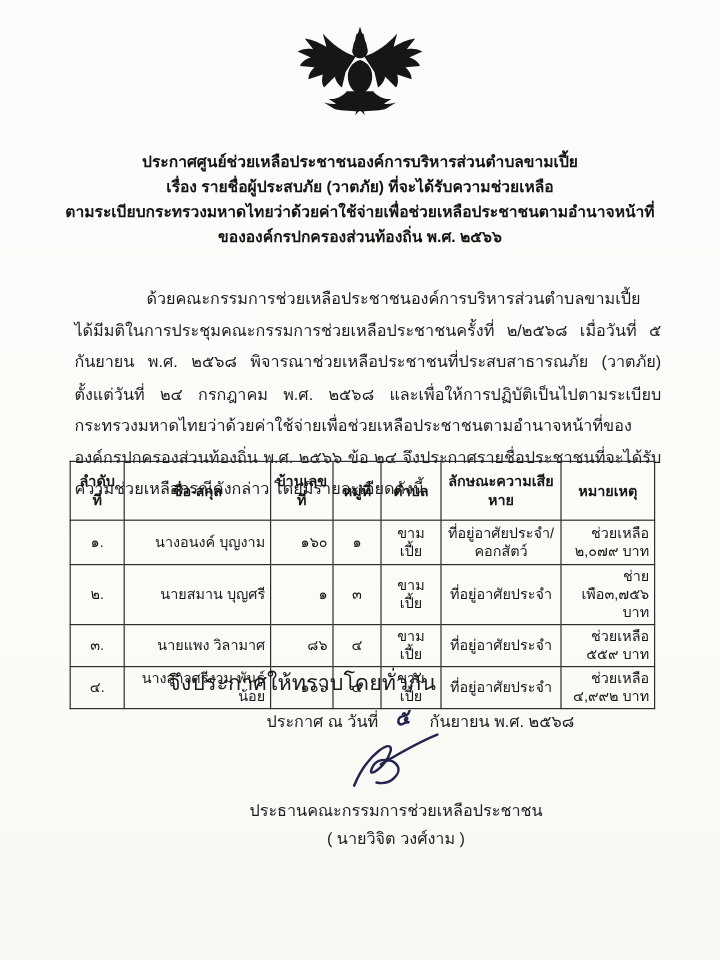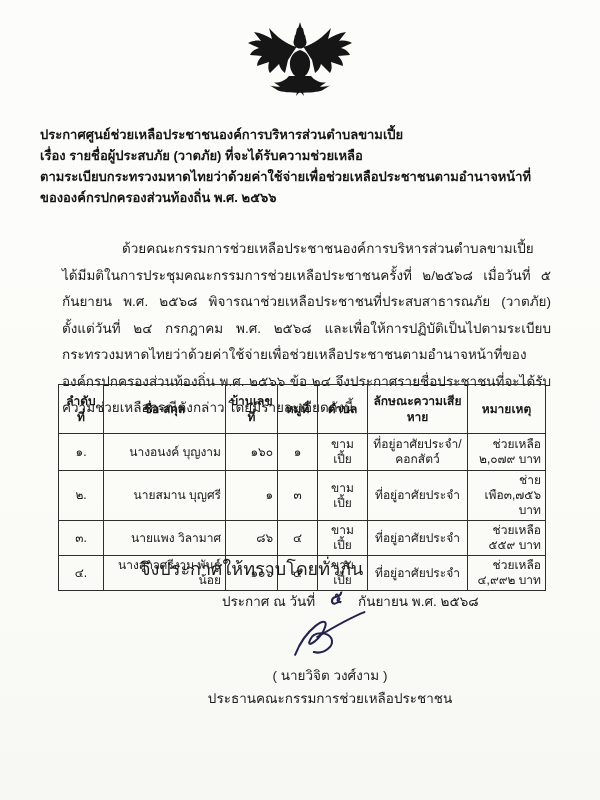--- a/index.html
+++ b/index.html
@@ -10,21 +10,21 @@
     -webkit-font-smoothing:antialiased;
   }
   .page{
     position:relative;width:600px;height:800px;
     background:linear-gradient(180deg,#fcfcfa 0%,#fbfbf8 60%,#f7f7f4 100%);
     color:#1b1b1b;overflow:hidden;
   }
   .emblem{position:absolute;top:22px;left:50%;transform:translateX(-50%);}
   .title-block{
     position:absolute;top:124px;left:40px;width:520px;
-    font-weight:bold;font-size:13px;line-height:21px;color:#141414;
+    text-align:center;font-weight:bold;font-size:13px;line-height:21px;color:#141414;
   }
   .body-par{
     position:absolute;top:236px;left:62px;width:489px;
     font-size:13.5px;line-height:26.5px;text-align:justify;color:#1d1d1d;
     text-indent:60px;margin:0;
   }
   table.aid{
     position:absolute;top:384px;left:58px;width:487px;
     border-collapse:collapse;table-layout:fixed;
     font-size:12px;color:#161616;
@@ -153,17 +153,17 @@
     <span>ประกาศ ณ วันที่</span><span class="hand-num">๕</span><span>กันยายน  พ.ศ. ๒๕๖๘</span>
   </div>
 
   <div class="signature">
     <svg viewBox="0 0 90 60" width="80" height="54" aria-hidden="true">
       <path d="M8 50 C 20 20 46 4 42 18 C 38 32 19 45 25 33 C 29 23 45 24 49 32 C 52 39 42 50 29 47 M 33 30 C 48 21 66 10 86 2" stroke="#23234e" stroke-width="2.3" fill="none" stroke-linecap="round"></path>
     </svg>
   </div>
 
   <div class="sign-block">
+    <div>ประธานคณะกรรมการช่วยเหลือประชาชน</div>
     <div>( นายวิจิต วงศ์งาม )</div>
-    <div>ประธานคณะกรรมการช่วยเหลือประชาชน</div>
   </div>
 
 </div>
 
 </body></html>

